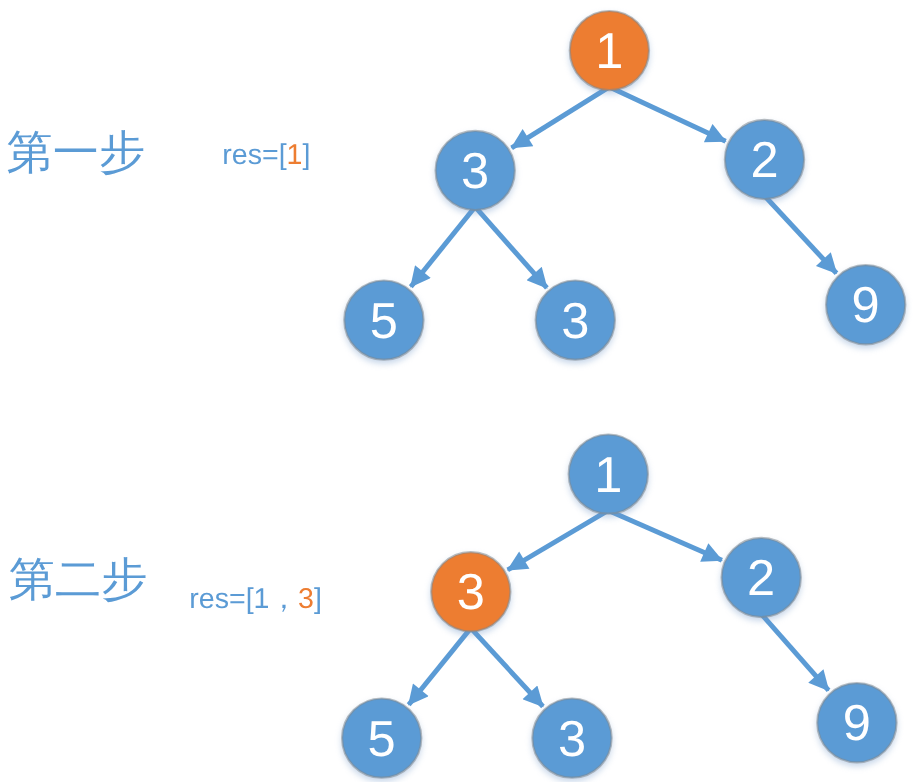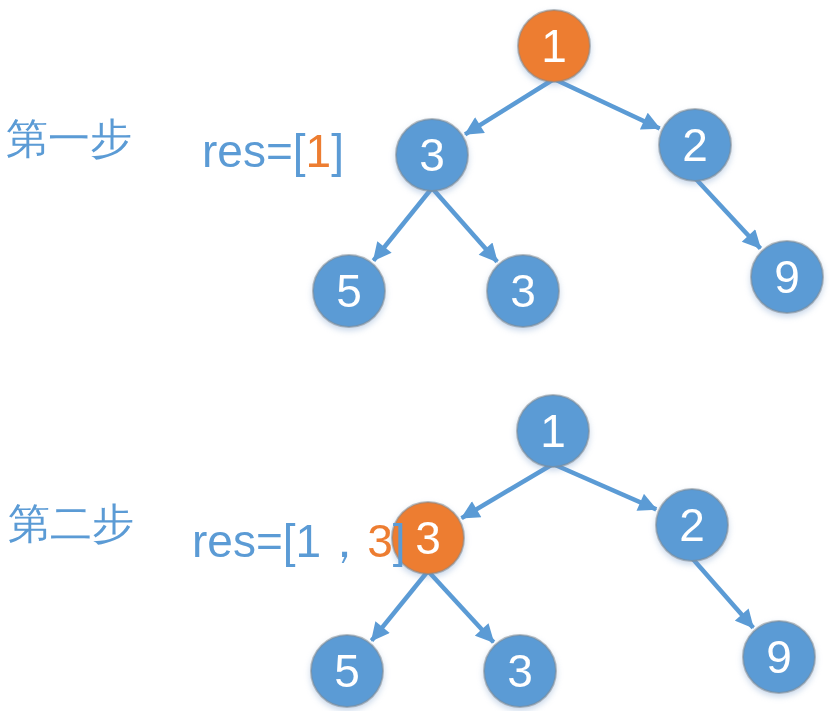--- a/index.html
+++ b/index.html
@@ -34,29 +34,29 @@
     text-anchor:middle;
   }
   .step-label{
     position:absolute;
     font-size:42px;
     line-height:1.1;
     color:var(--blue);
     white-space:nowrap;
   }
   .step-label.step1{left:6px;top:116px;}
-  .step-label.step2{left:8px;top:504px;font-family:Liberation Mono, monospace;}
+  .step-label.step2{left:8px;top:504px;}
   .res-text{
     position:absolute;
-    font-size:46px;
+    font-size:26px;
     line-height:1.1;
     white-space:nowrap;
   }
   .res-text.step1-res{left:202px;top:126px;}
-  .res-text.step2-res{left:172px;top:516px;margin-left:20px;}
+  .res-text.step2-res{left:172px;top:530px;}
 </style>
 </head>
 <body>
 
 <div class="canvas">
 
   <svg id="tree-svg" width="830" height="711" viewBox="0 0 830 711" xmlns="http://www.w3.org/2000/svg">
     <defs>
       <marker id="arrowhead" viewBox="0 0 10 10" refX="9.5" refY="5" markerWidth="4.4" markerHeight="4.1" orient="auto" markerUnits="strokeWidth">
         <path class="arrowhead-path" d="M0,0 L10,5 L0,10 Z"></path>

